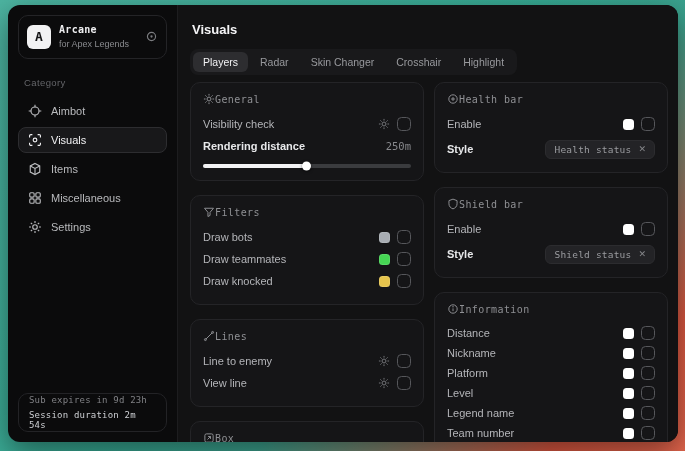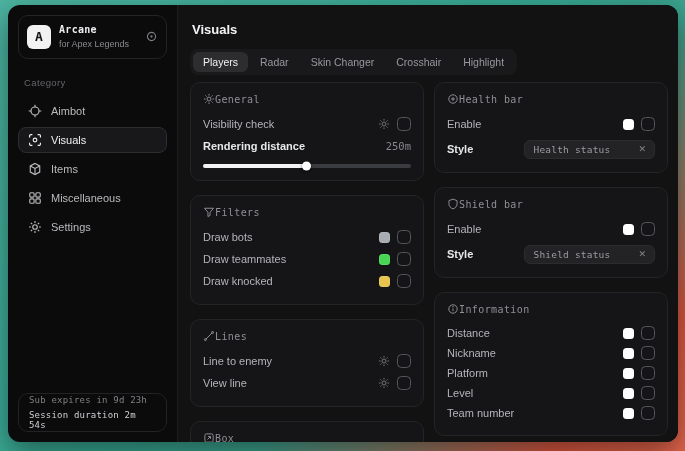--- a/index.html
+++ b/index.html
@@ -45,21 +45,21 @@
   .row-label { font-size:11px; color:#b4b5b9; }
   .row-label.bright { color:#e7e8ea; font-weight:bold; }
   .row-right { margin-left:auto; display:flex; align-items:center; gap:7px; }
   .row-value { font-family:"DejaVu Sans Mono", monospace; font-size:10.5px; color:#87888c; }
   .checkbox { width:14px; height:14px; border-radius:4.5px; border:1.4px solid #56575b; background:transparent; cursor:pointer; flex:0 0 auto; }
   .swatch { width:11px; height:11px; border-radius:3.5px; border:1px solid rgba(255,255,255,.10); cursor:pointer; flex:0 0 auto; }
   .row-gear { display:flex; color:#76777b; cursor:pointer; }
   .slider { margin-top:7px; height:4px; background:#3a3b3e; border-radius:2px; position:relative; cursor:pointer; }
   .slider-fill { height:100%; background:#f2f2f4; border-radius:2px; position:relative; }
   .slider-thumb { position:absolute; right:-4px; top:50%; transform:translateY(-50%); width:9px; height:9px; border-radius:50%; background:#ffffff; box-shadow:0 1px 3px rgba(0,0,0,.6); }
-  .tag { margin-left:auto; display:inline-flex; align-items:center; gap:28px; background:#232326; border:1px solid #2c2c2f; border-radius:6px; height:19px; padding:0 8px; cursor:pointer; }
+  .tag { margin-left:auto; display:inline-flex; align-items:center; gap:7px; background:#232326; border:1px solid #2c2c2f; border-radius:6px; height:19px; padding:0 8px; cursor:pointer; }
   .tag-text { font-family:"DejaVu Sans Mono", monospace; font-size:9.5px; color:#9b9ca0; letter-spacing:.2px; }
   .tag-close { font-size:9px; color:#85868a; cursor:pointer; line-height:1; }
   svg { display:block; }
 </style>
 </head>
 <body>
 
 <div class="window">
 
   <aside class="sidebar">
@@ -354,20 +354,27 @@
               </span>
           </div>
           <div class="row info-row">
             <span class="row-label">Level</span>
             <span class="row-right">
                 <span class="swatch" style="background: rgb(255, 255, 255);"></span>
                 <span class="checkbox"></span>
               </span>
           </div>
           <div class="row info-row">
+            <span class="row-label">Legend name</span>
+            <span class="row-right">
+                <span class="swatch" style="background: rgb(255, 255, 255);"></span>
+                <span class="checkbox"></span>
+              </span>
+          </div>
+          <div class="row info-row">
             <span class="row-label">Team number</span>
             <span class="row-right">
                 <span class="swatch" style="background: rgb(255, 255, 255);"></span>
                 <span class="checkbox"></span>
               </span>
           </div>
 
         </div>
       </div>
     </div>

